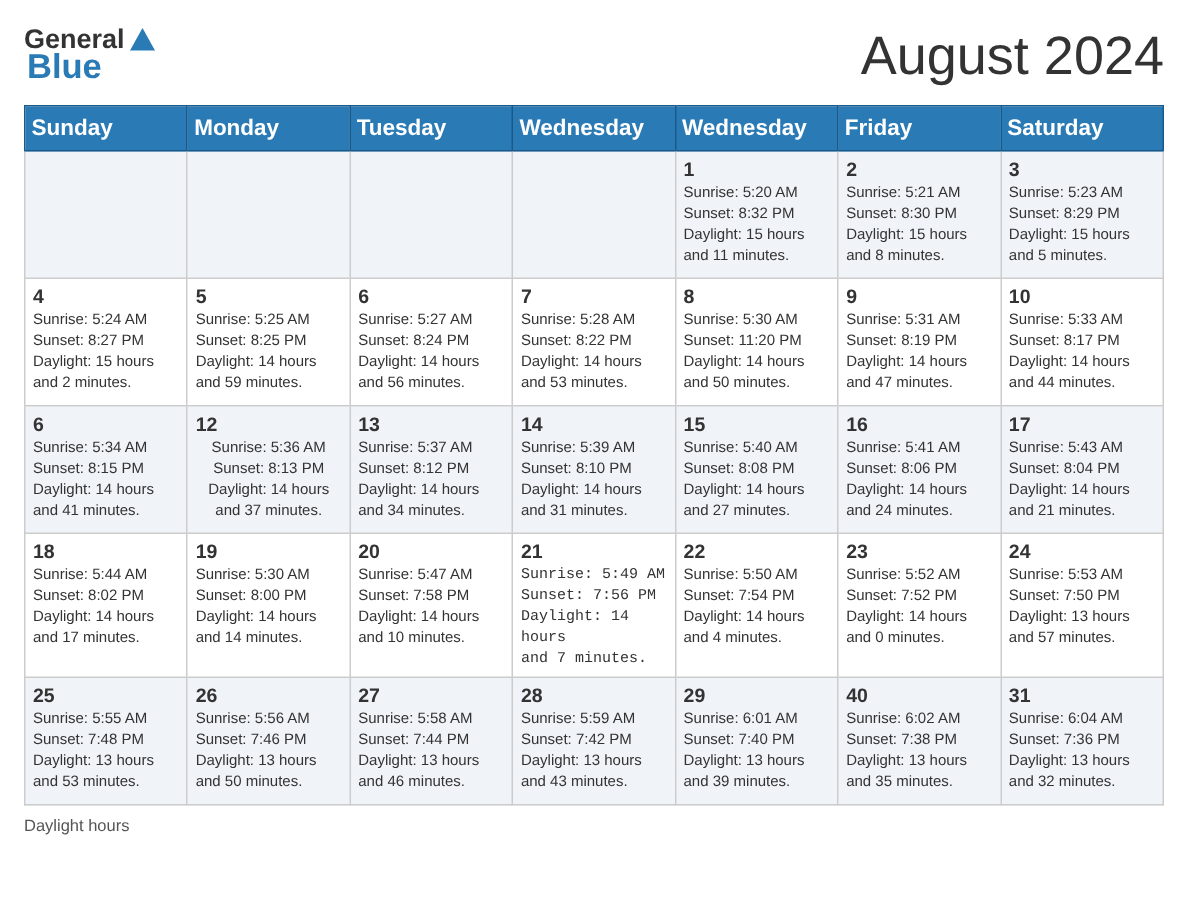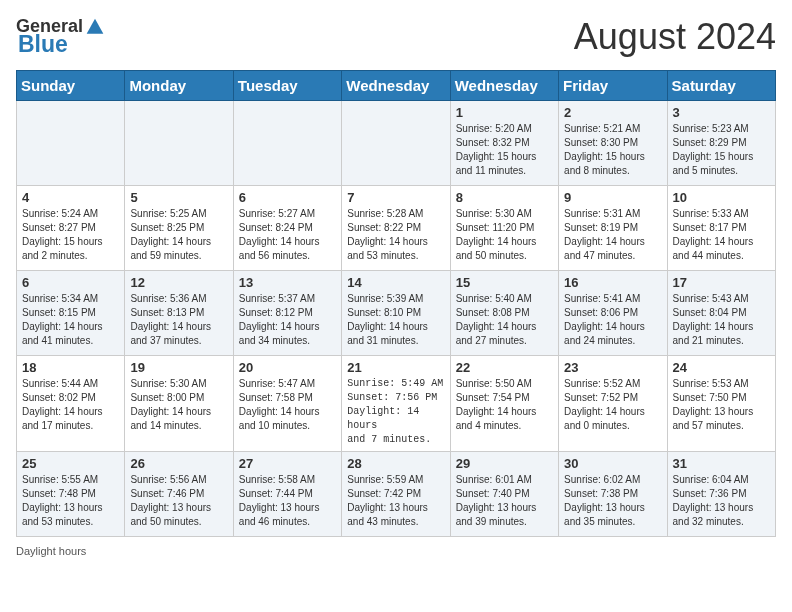--- a/index.html
+++ b/index.html
@@ -190,21 +190,21 @@
       <tr>
         <td>
           <span class="day-number">6</span>
           <div class="day-info" style="white-space: pre-line;">Sunrise: 5:34 AM
 Sunset: 8:15 PM
 Daylight: 14 hours
 and 41 minutes.</div>
         </td>
         <td>
           <span class="day-number">12</span>
-          <div class="day-info" style="white-space: pre-line;">Sunrise: 5:36 AM
+          <div class="day-info" style="white-space: pre-line; text-align: center;">Sunrise: 5:36 AM
 Sunset: 8:13 PM
 Daylight: 14 hours
 and 37 minutes.</div>
         </td>
         <td>
           <span class="day-number">13</span>
           <div class="day-info" style="white-space: pre-line;">Sunrise: 5:37 AM
 Sunset: 8:12 PM
 Daylight: 14 hours
 and 34 minutes.</div>
@@ -319,21 +319,21 @@
 and 43 minutes.</div>
         </td>
         <td>
           <span class="day-number">29</span>
           <div class="day-info" style="white-space: pre-line;">Sunrise: 6:01 AM
 Sunset: 7:40 PM
 Daylight: 13 hours
 and 39 minutes.</div>
         </td>
         <td>
-          <span class="day-number">30</span>
+          <span class="day-number">40</span>
           <div class="day-info" style="white-space: pre-line;">Sunrise: 6:02 AM
 Sunset: 7:38 PM
 Daylight: 13 hours
 and 35 minutes.</div>
         </td>
         <td>
           <span class="day-number">31</span>
           <div class="day-info" style="white-space: pre-line;">Sunrise: 6:04 AM
 Sunset: 7:36 PM
 Daylight: 13 hours

